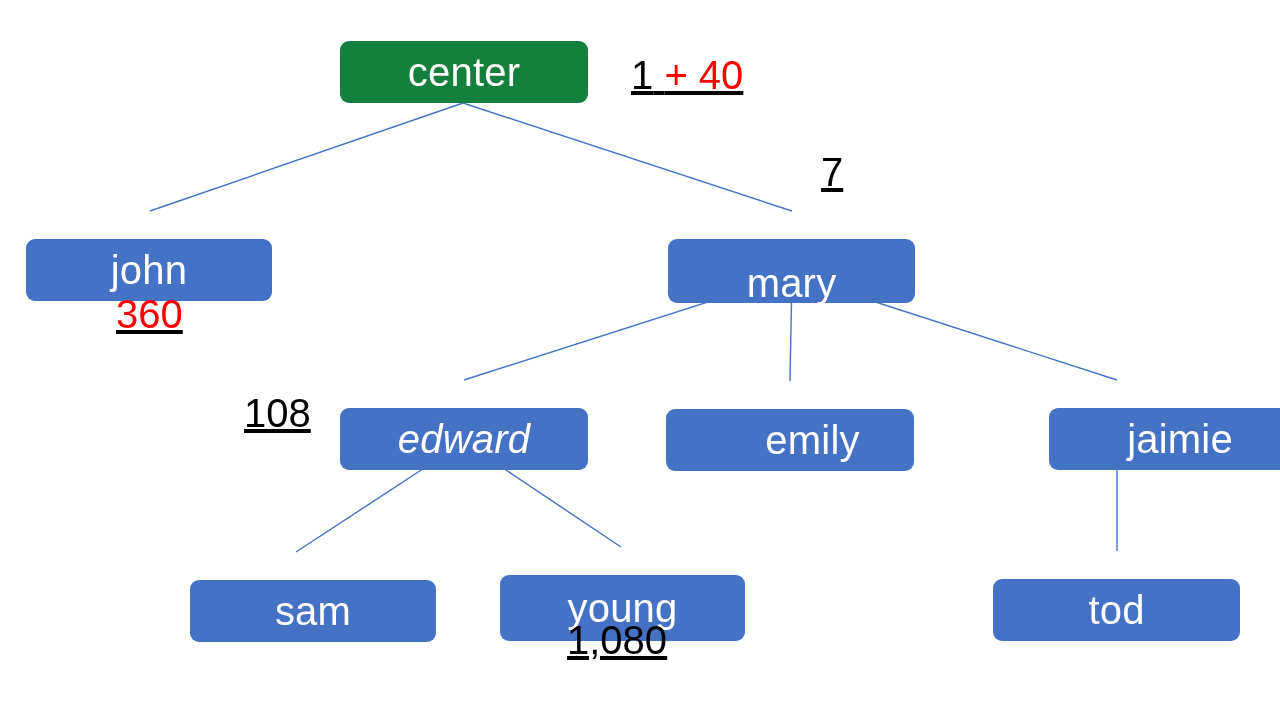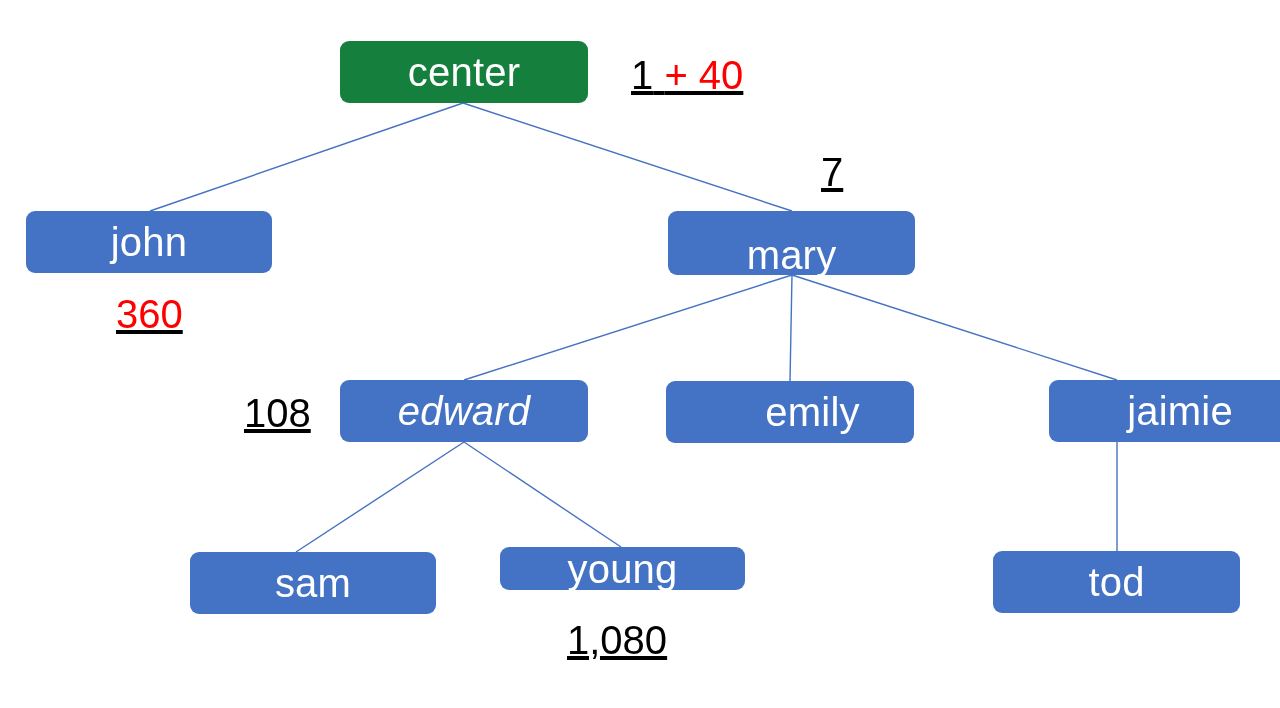--- a/index.html
+++ b/index.html
@@ -34,21 +34,21 @@
     align-items: center;
     justify-content: center;
     color: #ffffff;
     font-size: 40px;
     font-weight: 400;
     line-height: 1;
     letter-spacing: 0.2px;
     white-space: nowrap;
     user-select: none;
   }
-  .node-blue { background: #4472c4; }
+  .node-blue { background: #4472c4; margin-top: 28px; }
   .node-green { background: #15803d; }
   .annotation {
     position: absolute;
     font-size: 40px;
     line-height: 1;
     white-space: nowrap;
     color: #000000;
     user-select: none;
     text-decoration: underline;
   }
@@ -89,21 +89,21 @@
       </div>
       <div class="node node-blue" style="left: 666px; top: 381px; width: 248px; height: 62px; padding-left: 45px;">
         <span>emily</span>
       </div>
       <div class="node node-blue" style="left: 1049px; top: 380px; width: 262px; height: 62px;">
         <span>jaimie</span>
       </div>
       <div class="node node-blue" style="left: 190px; top: 552px; width: 246px; height: 62px;">
         <span>sam</span>
       </div>
-      <div class="node node-blue" style="left: 500px; top: 547px; width: 245px; height: 43px;">
+      <div class="node node-blue" style="left: 500px; top: 547px; width: 245px; height: 66px;">
         <span>young</span>
       </div>
       <div class="node node-blue" style="left: 993px; top: 551px; width: 247px; height: 62px;">
         <span>tod</span>
       </div>
     </div>
 
   <div id="annotations-layer">
       <div class="annotation" style="left: 631px; top: 55px;"><span class="ann-inline black">1</span><span class="ann-inline black"> </span><span class="ann-inline red">+ 40</span></div>
       <div class="annotation" style="left: 821px; top: 152px;"><span class="ann-inline black">7</span></div>

